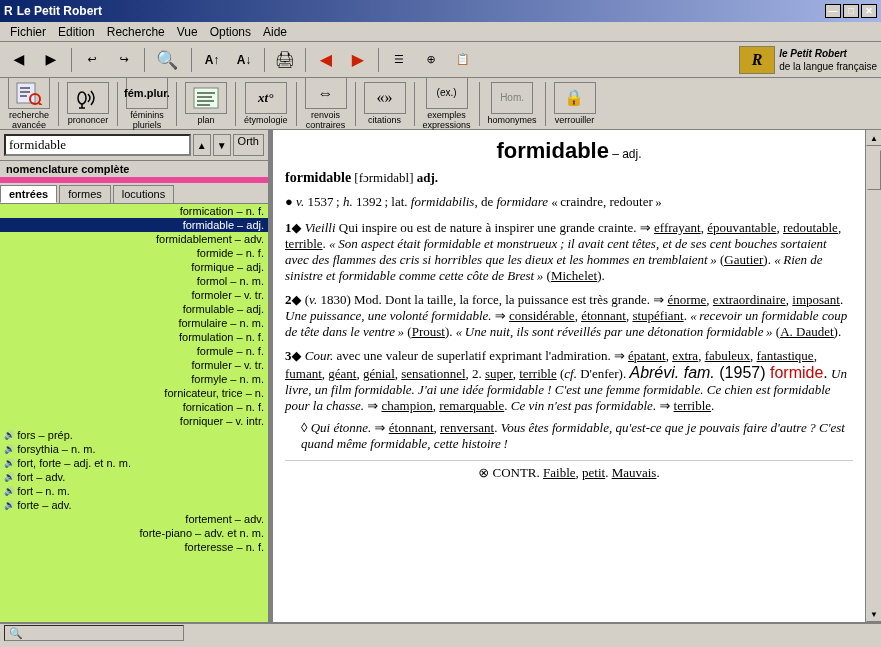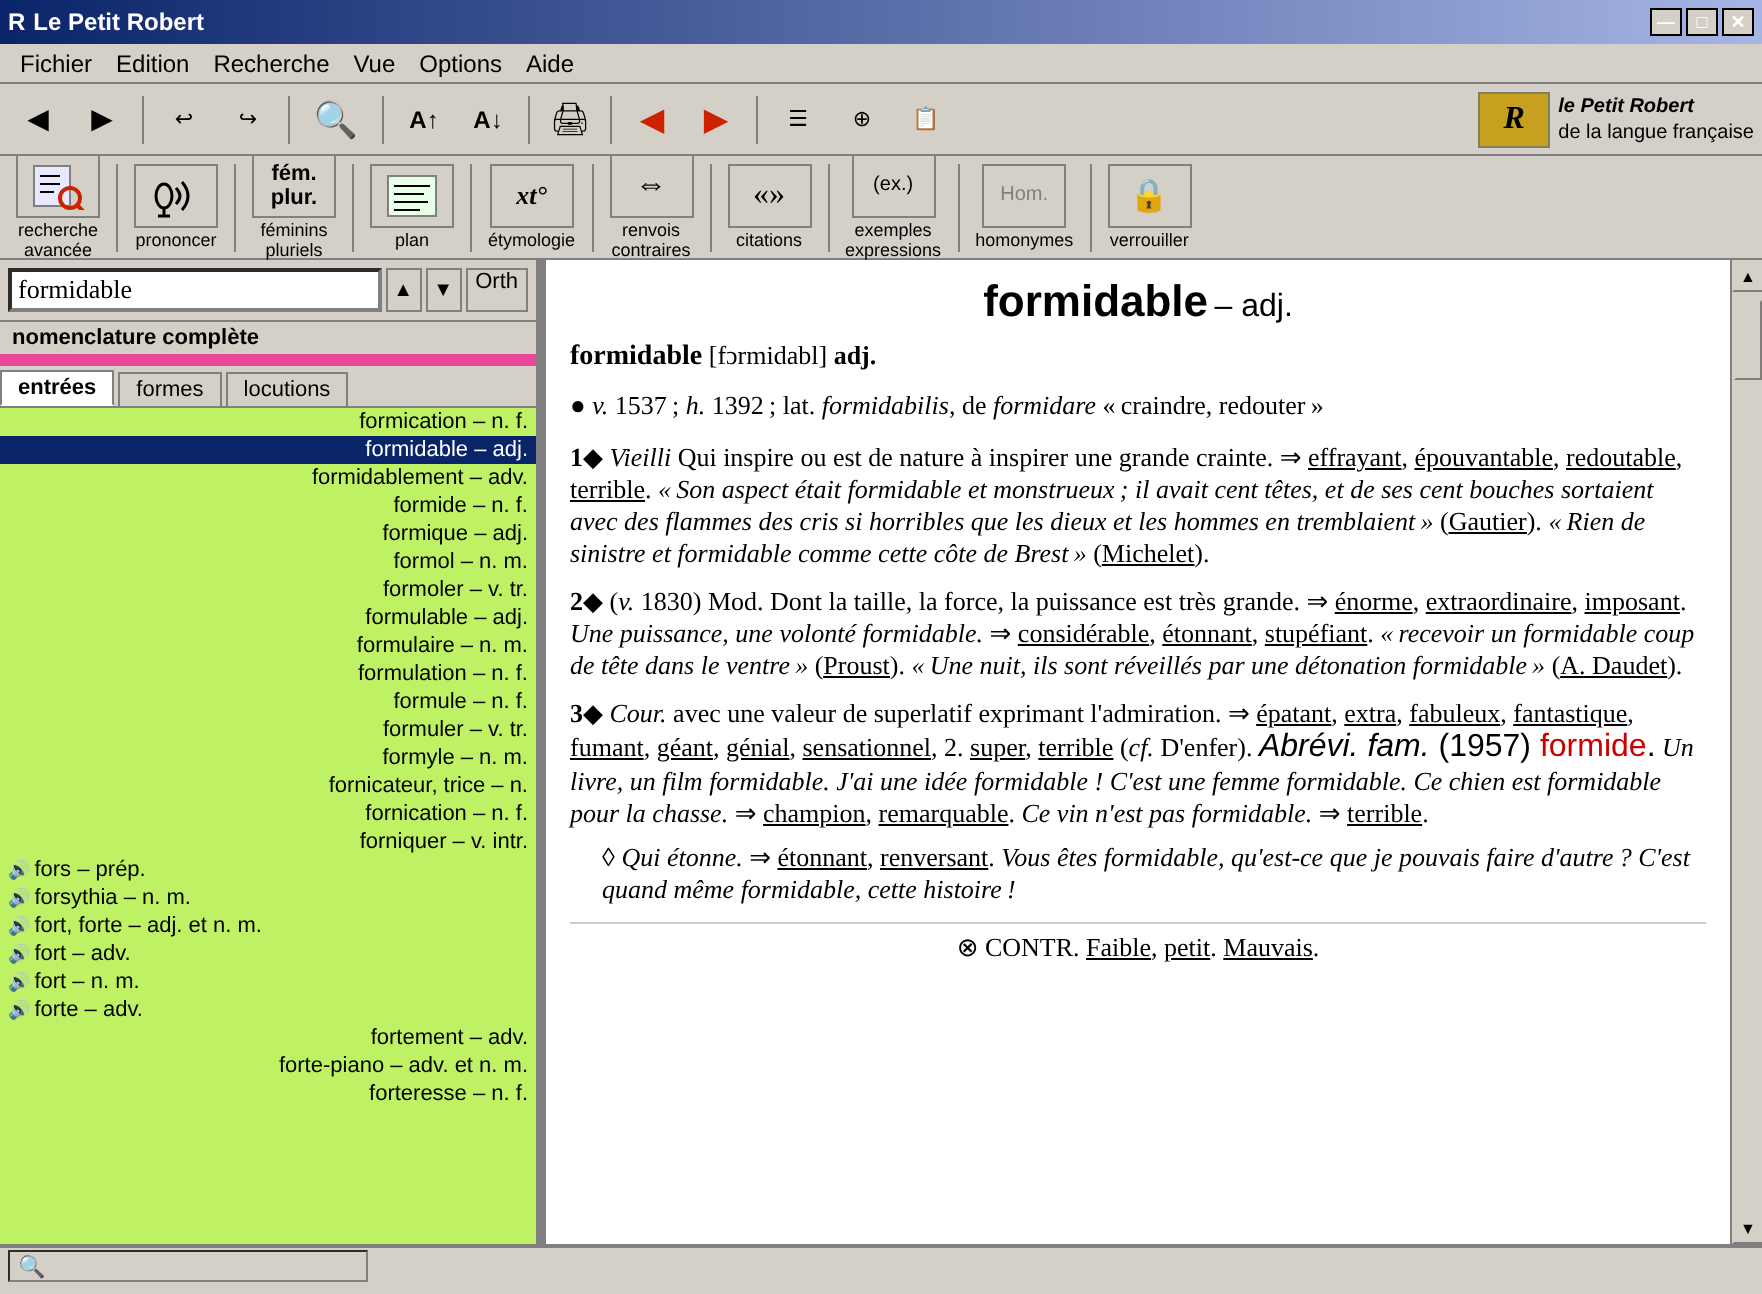--- a/index.html
+++ b/index.html
@@ -164,21 +164,20 @@
       font-weight: bold;
       border-bottom: 6px solid #ec4899;
     }
 
     #tabs-row {
       display: flex;
       background: #d4d0c8;
       border-bottom: 1px solid #808080;
       font-family: Arial;
       font-size: 11px;
-      align-items: center;
     }
     .tab-item {
       padding: 2px 8px;
       cursor: pointer;
       border: 1px solid #808080;
       border-bottom: none;
       background: #d4d0c8;
       margin-right: 2px;
       margin-top: 2px;
     }
@@ -307,21 +306,21 @@
         <path d="M14 8 Q18 12 14 16" fill="none" stroke="#000" stroke-width="1.5"></path>
         <path d="M17 5 Q23 12 17 19" fill="none" stroke="#000" stroke-width="1.5"></path>
         <line x1="8" y1="18" x2="8" y2="22" stroke="#000" stroke-width="1.5"></line>
         <line x1="5" y1="22" x2="11" y2="22" stroke="#000" stroke-width="1.5"></line>
       </svg>
     </div>
     <div class="tool-label">prononcer</div>
   </div>
   <div class="tool-sep"></div>
   <div class="tool-group">
-    <div class="tool-icon-box" style="font-family:Arial; font-size:11px; font-weight:bold; flex-direction:column; gap:0;">
+    <div class="tool-icon-box" style="font-family:Arial; font-size:11px; font-weight:bold; flex-direction:row; gap:0;">
       <div>fém.</div>
       <div>plur.</div>
     </div>
     <div class="tool-label">féminins<br>pluriels</div>
   </div>
   <div class="tool-sep"></div>
   <div class="tool-group">
     <div class="tool-icon-box">
       <svg width="28" height="24" viewBox="0 0 28 24">
         <rect x="2" y="2" width="24" height="20" fill="#e8ffe8" stroke="#808080"></rect>
@@ -413,21 +412,21 @@
     </div>
   </div>
 
   <div style="width:3px; background:#808080; cursor:ew-resize;"></div>
 
   <div id="right-panel" style="display:flex; flex-direction:row; flex:1; overflow:hidden;">
     <div style="flex:1; overflow-y:scroll; padding:8px 12px;">
 
       <div style="text-align:center; margin-bottom:6px;">
         <span style="font-size:22px; font-weight:bold; font-family:Arial;">formidable</span>
-        <span style="font-size:16px; font-family:Arial;"> – adj.</span>
+        <span style="font-size:12px; font-family:Arial;"> – adj.</span>
       </div>
 
       <div style="margin-bottom:8px;">
         <span style="font-weight:bold; font-size:14px;">formidable</span>
         <span> [fɔrmidabl] </span>
         <span style="font-weight:bold;">adj.</span>
       </div>
 
       <div style="margin-bottom:10px;">
         ● <i>v.</i> 1537 ; <i>h.</i> 1392 ; lat. <i>formidabilis</i>, de <i>formidare</i> « craindre, redouter »

